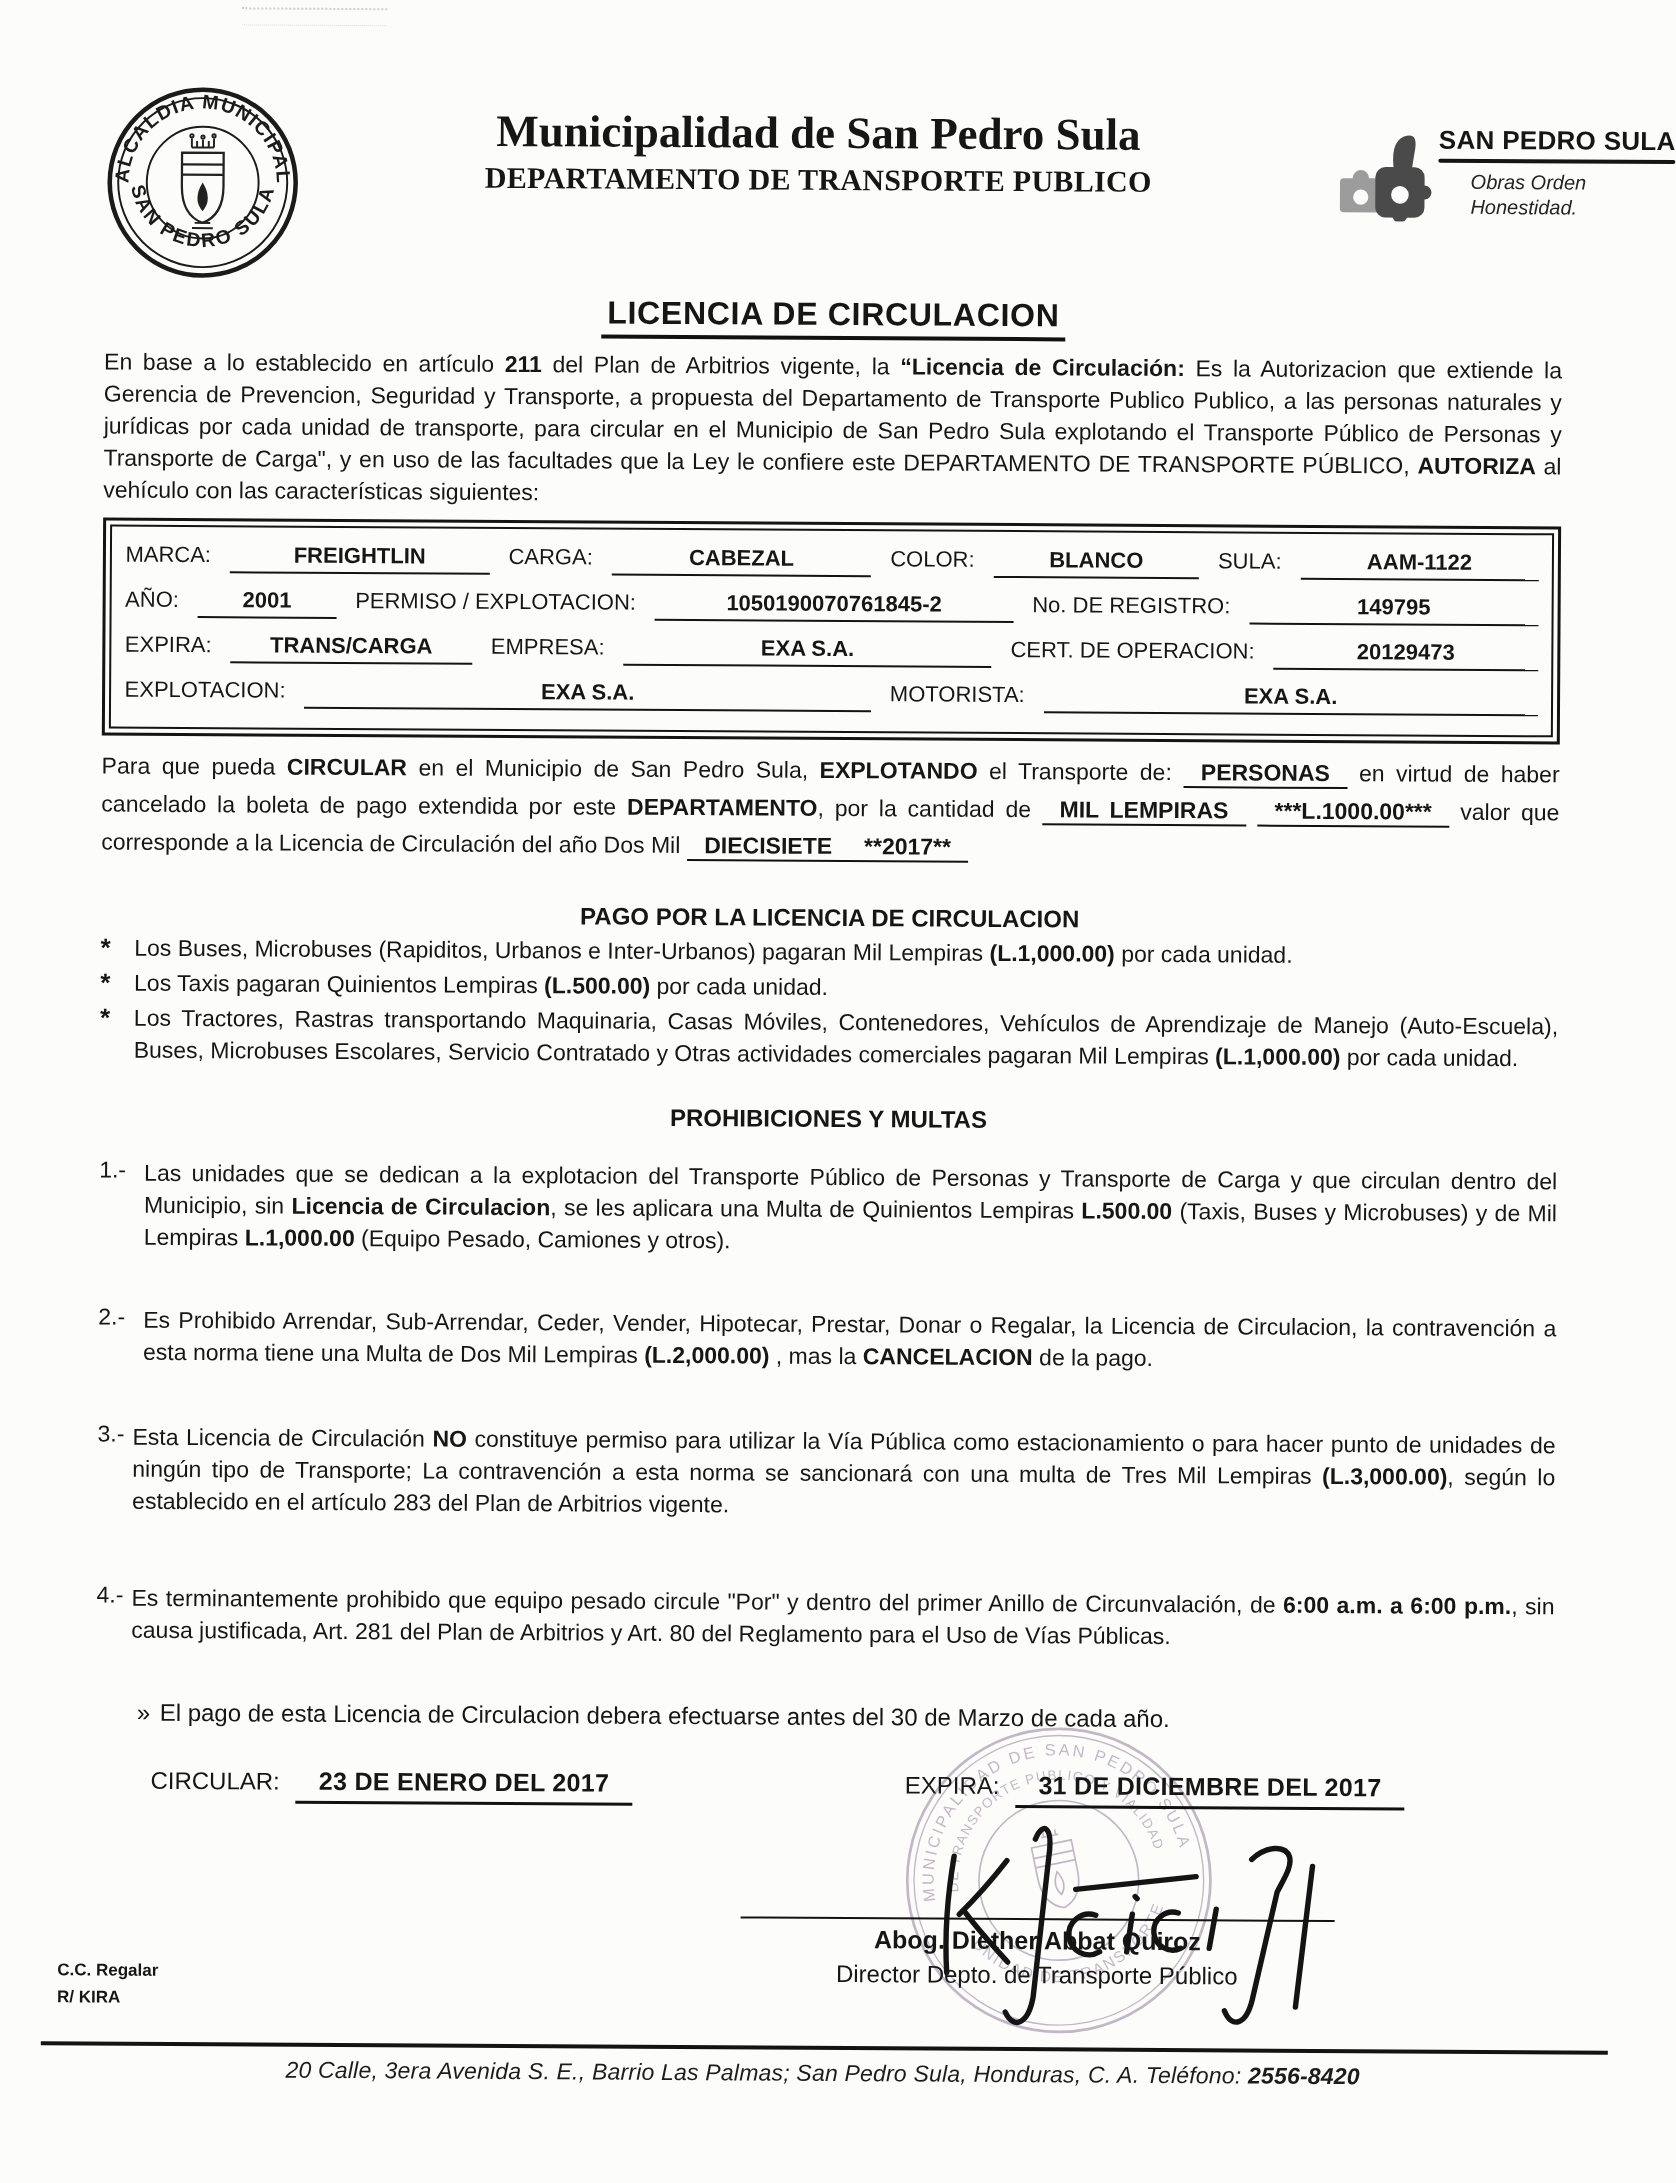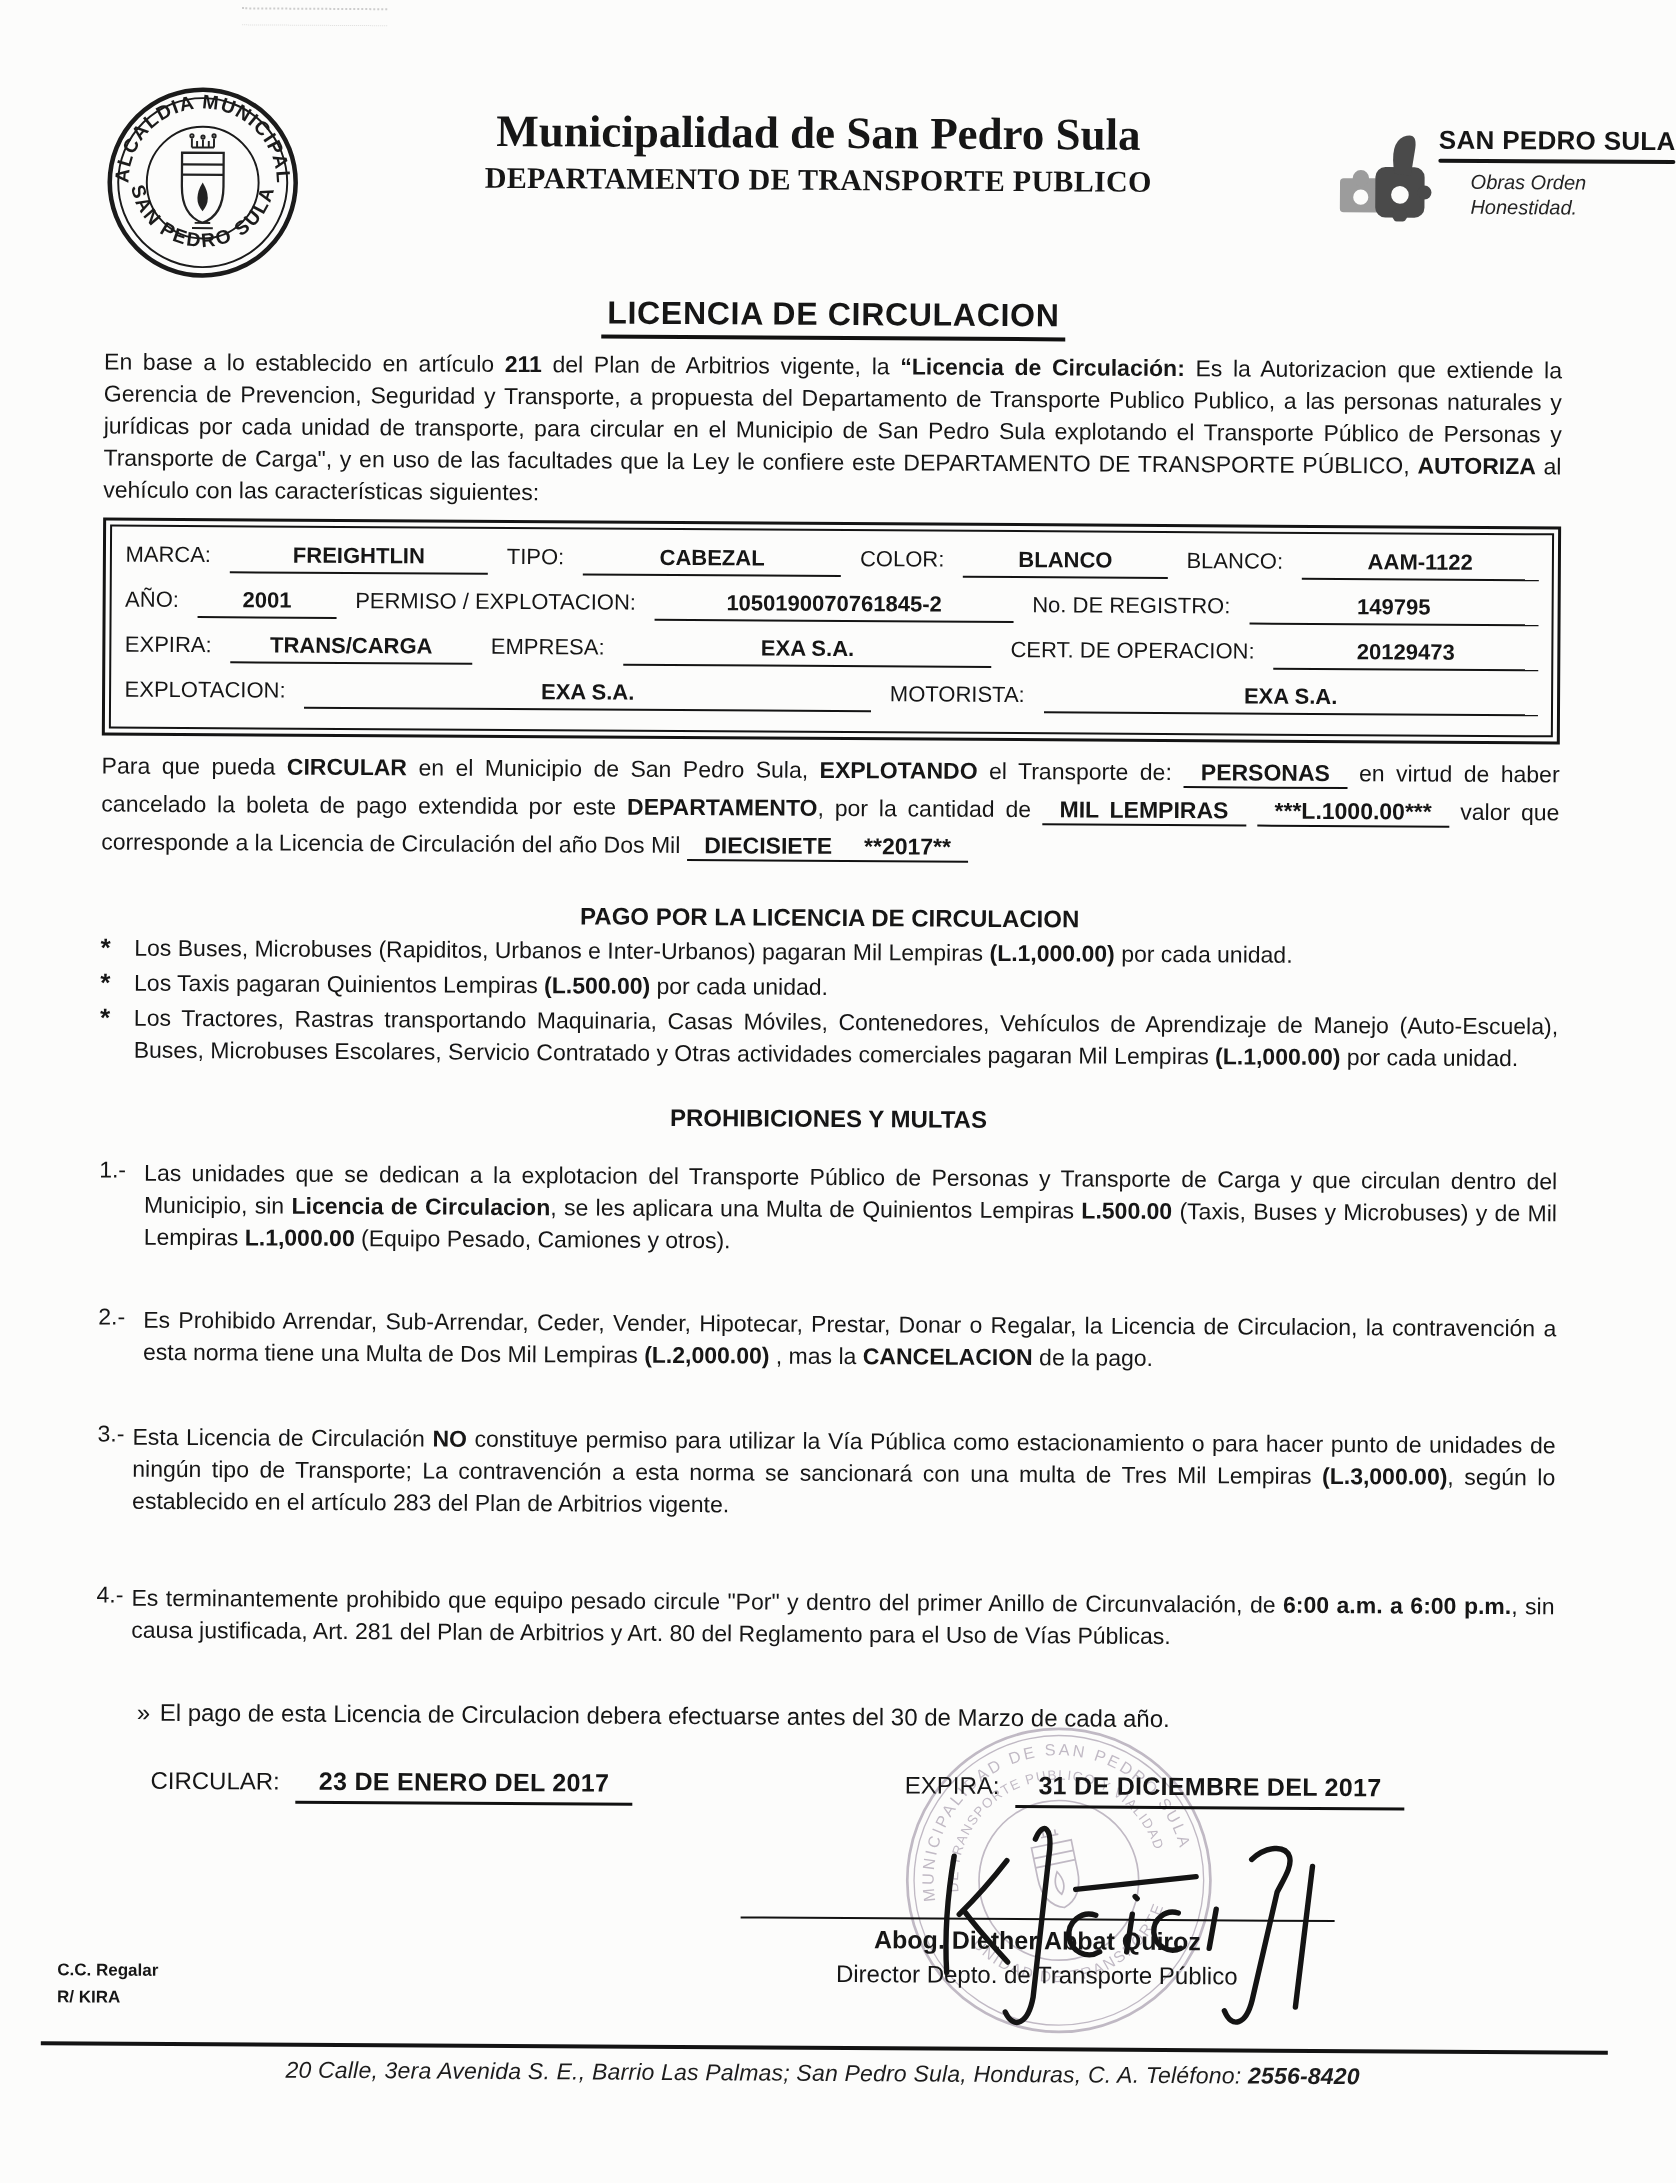--- a/index.html
+++ b/index.html
@@ -159,25 +159,25 @@
       <span>LICENCIA DE CIRCULACION</span>
     </div>
 
     <p class="para"><span>En base a lo establecido en artículo </span><span class="b">211</span><span> del Plan de Arbitrios vigente, la </span><span class="b">“Licencia de Circulación:</span><span> Es la Autorizacion que extiende la Gerencia de Prevencion, Seguridad y Transporte, a propuesta del Departamento de Transporte Publico Publico, a las personas naturales y jurídicas por cada unidad de transporte, para circular en el Municipio de San Pedro Sula explotando el Transporte Público de Personas y Transporte de Carga", y en uso de las facultades que la Ley le confiere este DEPARTAMENTO DE TRANSPORTE PÚBLICO, </span><span class="b">AUTORIZA</span><span> al vehículo con las características siguientes:</span></p>
 
     <div class="vtable">
       <div class="vtable-inner">
         <div class="vrow">
           <span class="vlabel">MARCA:</span>
           <span class="vval" style="flex:1.15">FREIGHTLIN</span>
-          <span class="vlabel">TIPO:</span>
+          <span class="vlabel">CARGA:</span>
           <span class="vval" style="flex:1.15">CABEZAL</span>
           <span class="vlabel">COLOR:</span>
           <span class="vval" style="flex:0.9">BLANCO</span>
-          <span class="vlabel">BLANCO:</span>
+          <span class="vlabel">SULA:</span>
           <span class="vval" style="flex:1.05">AAM-1122</span>
         </div>
         <div class="vrow">
           <span class="vlabel">AÑO:</span>
           <span class="vval" style="flex:0.55">2001</span>
           <span class="vlabel">PERMISO / EXPLOTACION:</span>
           <span class="vval" style="flex:1.5">1050190070761845-2</span>
           <span class="vlabel">No. DE REGISTRO:</span>
           <span class="vval" style="flex:1.2">149795</span>
         </div>

